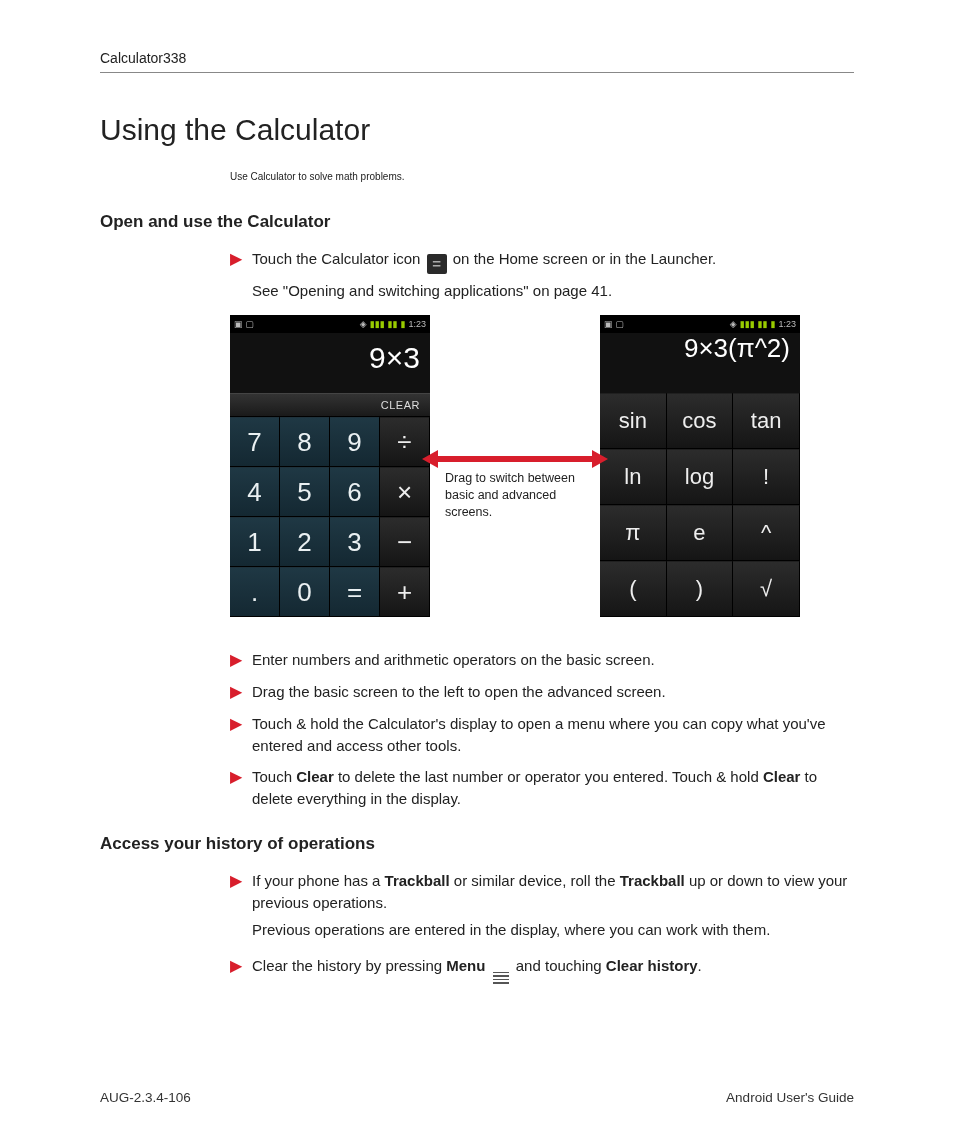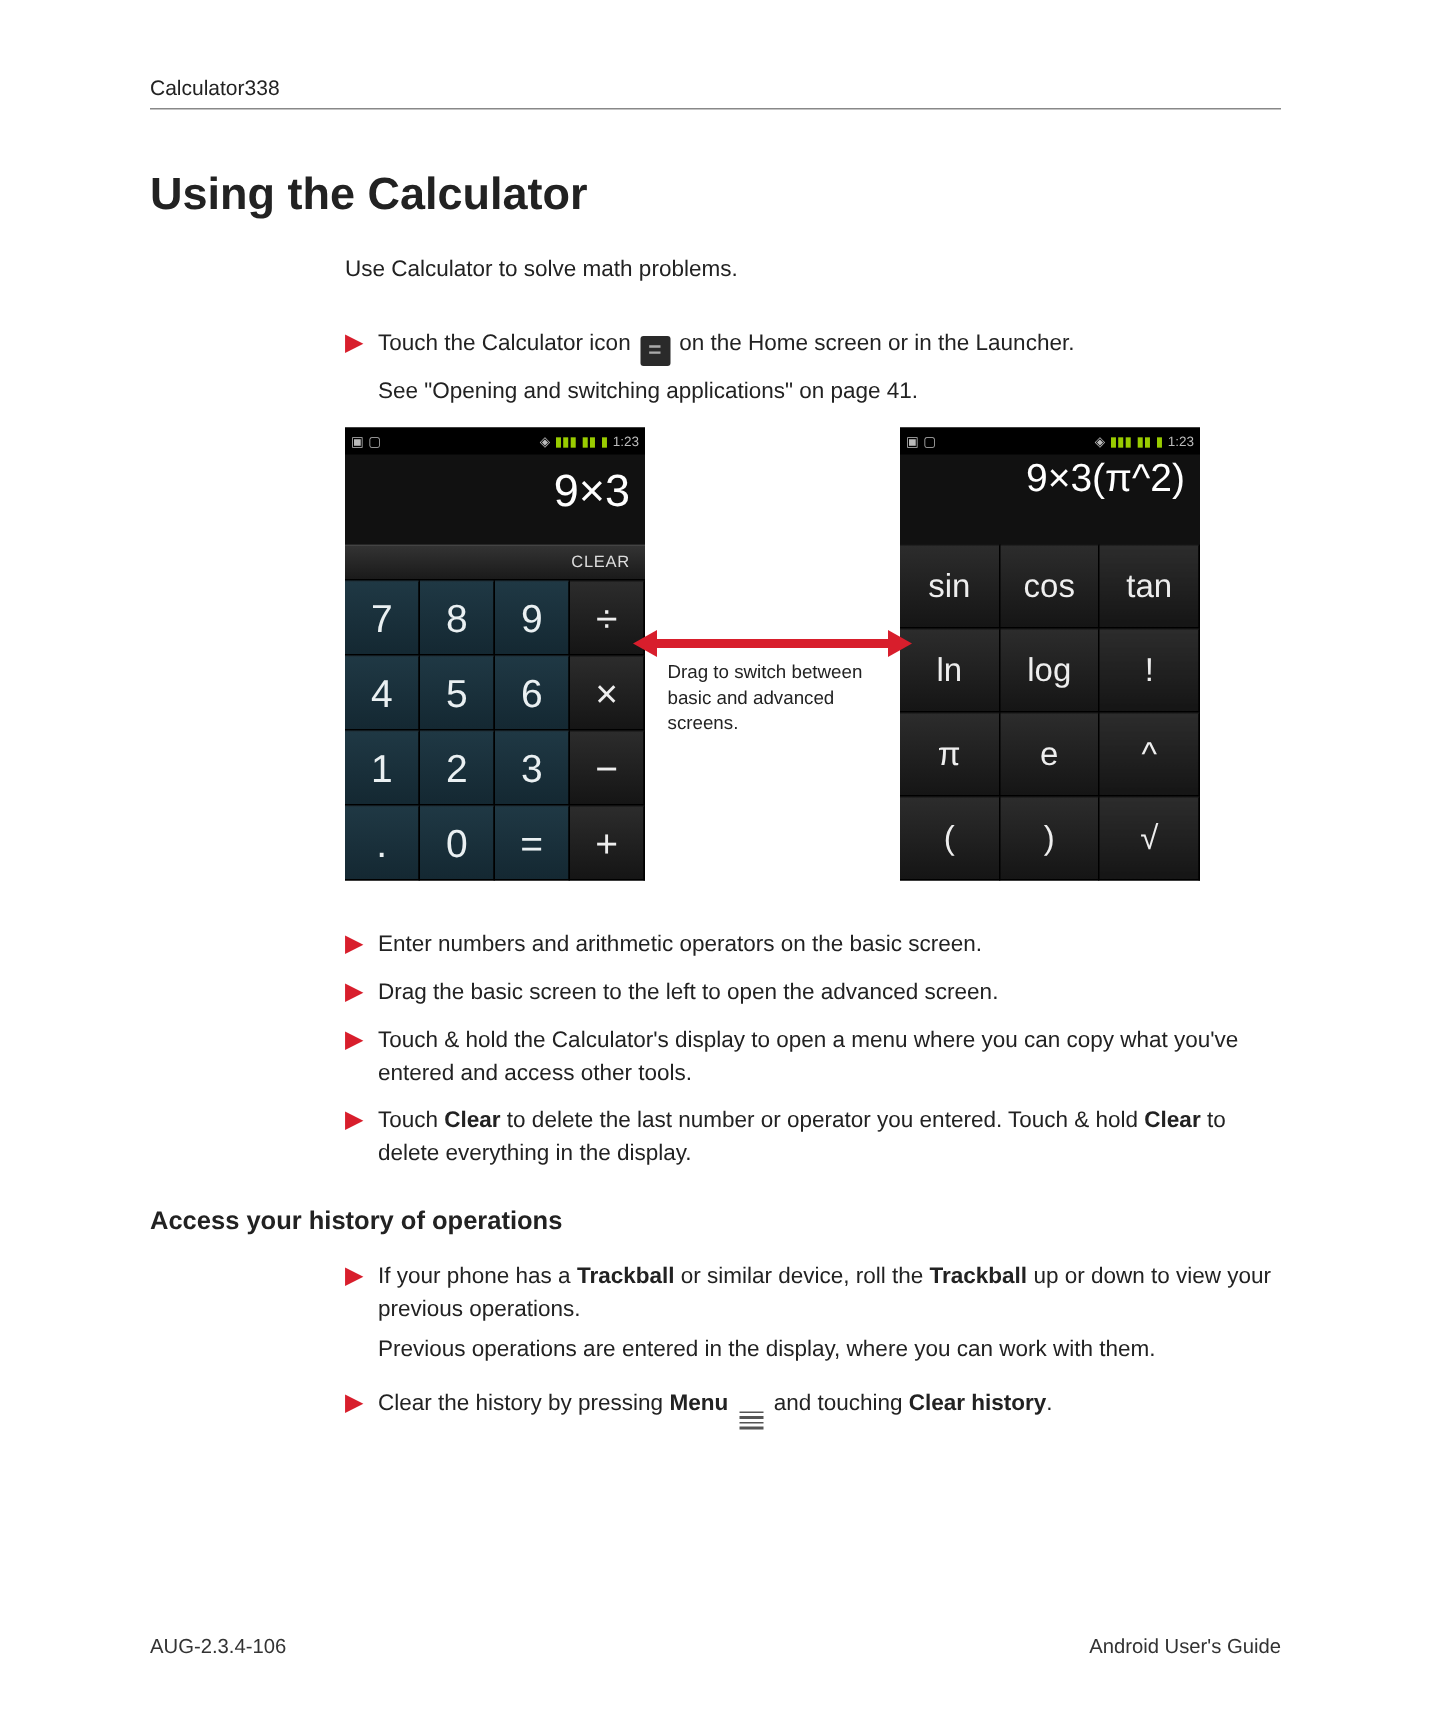--- a/index.html
+++ b/index.html
@@ -20,27 +20,27 @@
   .hdr {
     display: flex;
     justify-content: flex-start;
     font-size: 14px;
     padding-bottom: 6px;
     border-bottom: 1px solid #888;
     margin-bottom: 40px;
   }
   h1.title {
     font-size: 30px;
-    font-weight: 700;
+    font-weight: 400;
     margin: 0 0 24px 0;
   }
   .intro {
     margin-left: 130px;
     margin-bottom: 30px;
-    font-size: 15px;
+    font-size: 10px;
   }
   h2.section {
     font-size: 17px;
     font-weight: 700;
     margin: 24px 0 16px 0;
   }
   .step {
     display: flex;
     margin-left: 130px;
     margin-bottom: 10px;
@@ -217,20 +217,21 @@
 <div class="page">
   <div class="hdr">
     <span>Calculator</span>
     <span>338</span>
   </div>
 
   <h1 class="title">Using the Calculator</h1>
 
   <div class="intro">Use Calculator to solve math problems.</div>
 
+  <h2 class="section">Open and use the Calculator</h2>
 
   <div class="step">
     <div class="arrow">▶</div>
     <div class="txt">
       <span>Touch the Calculator icon </span>
       <span class="inline-icon">
           <span>=</span>
         </span>
       <span> on the Home screen or in the Launcher.</span>
     </div>

